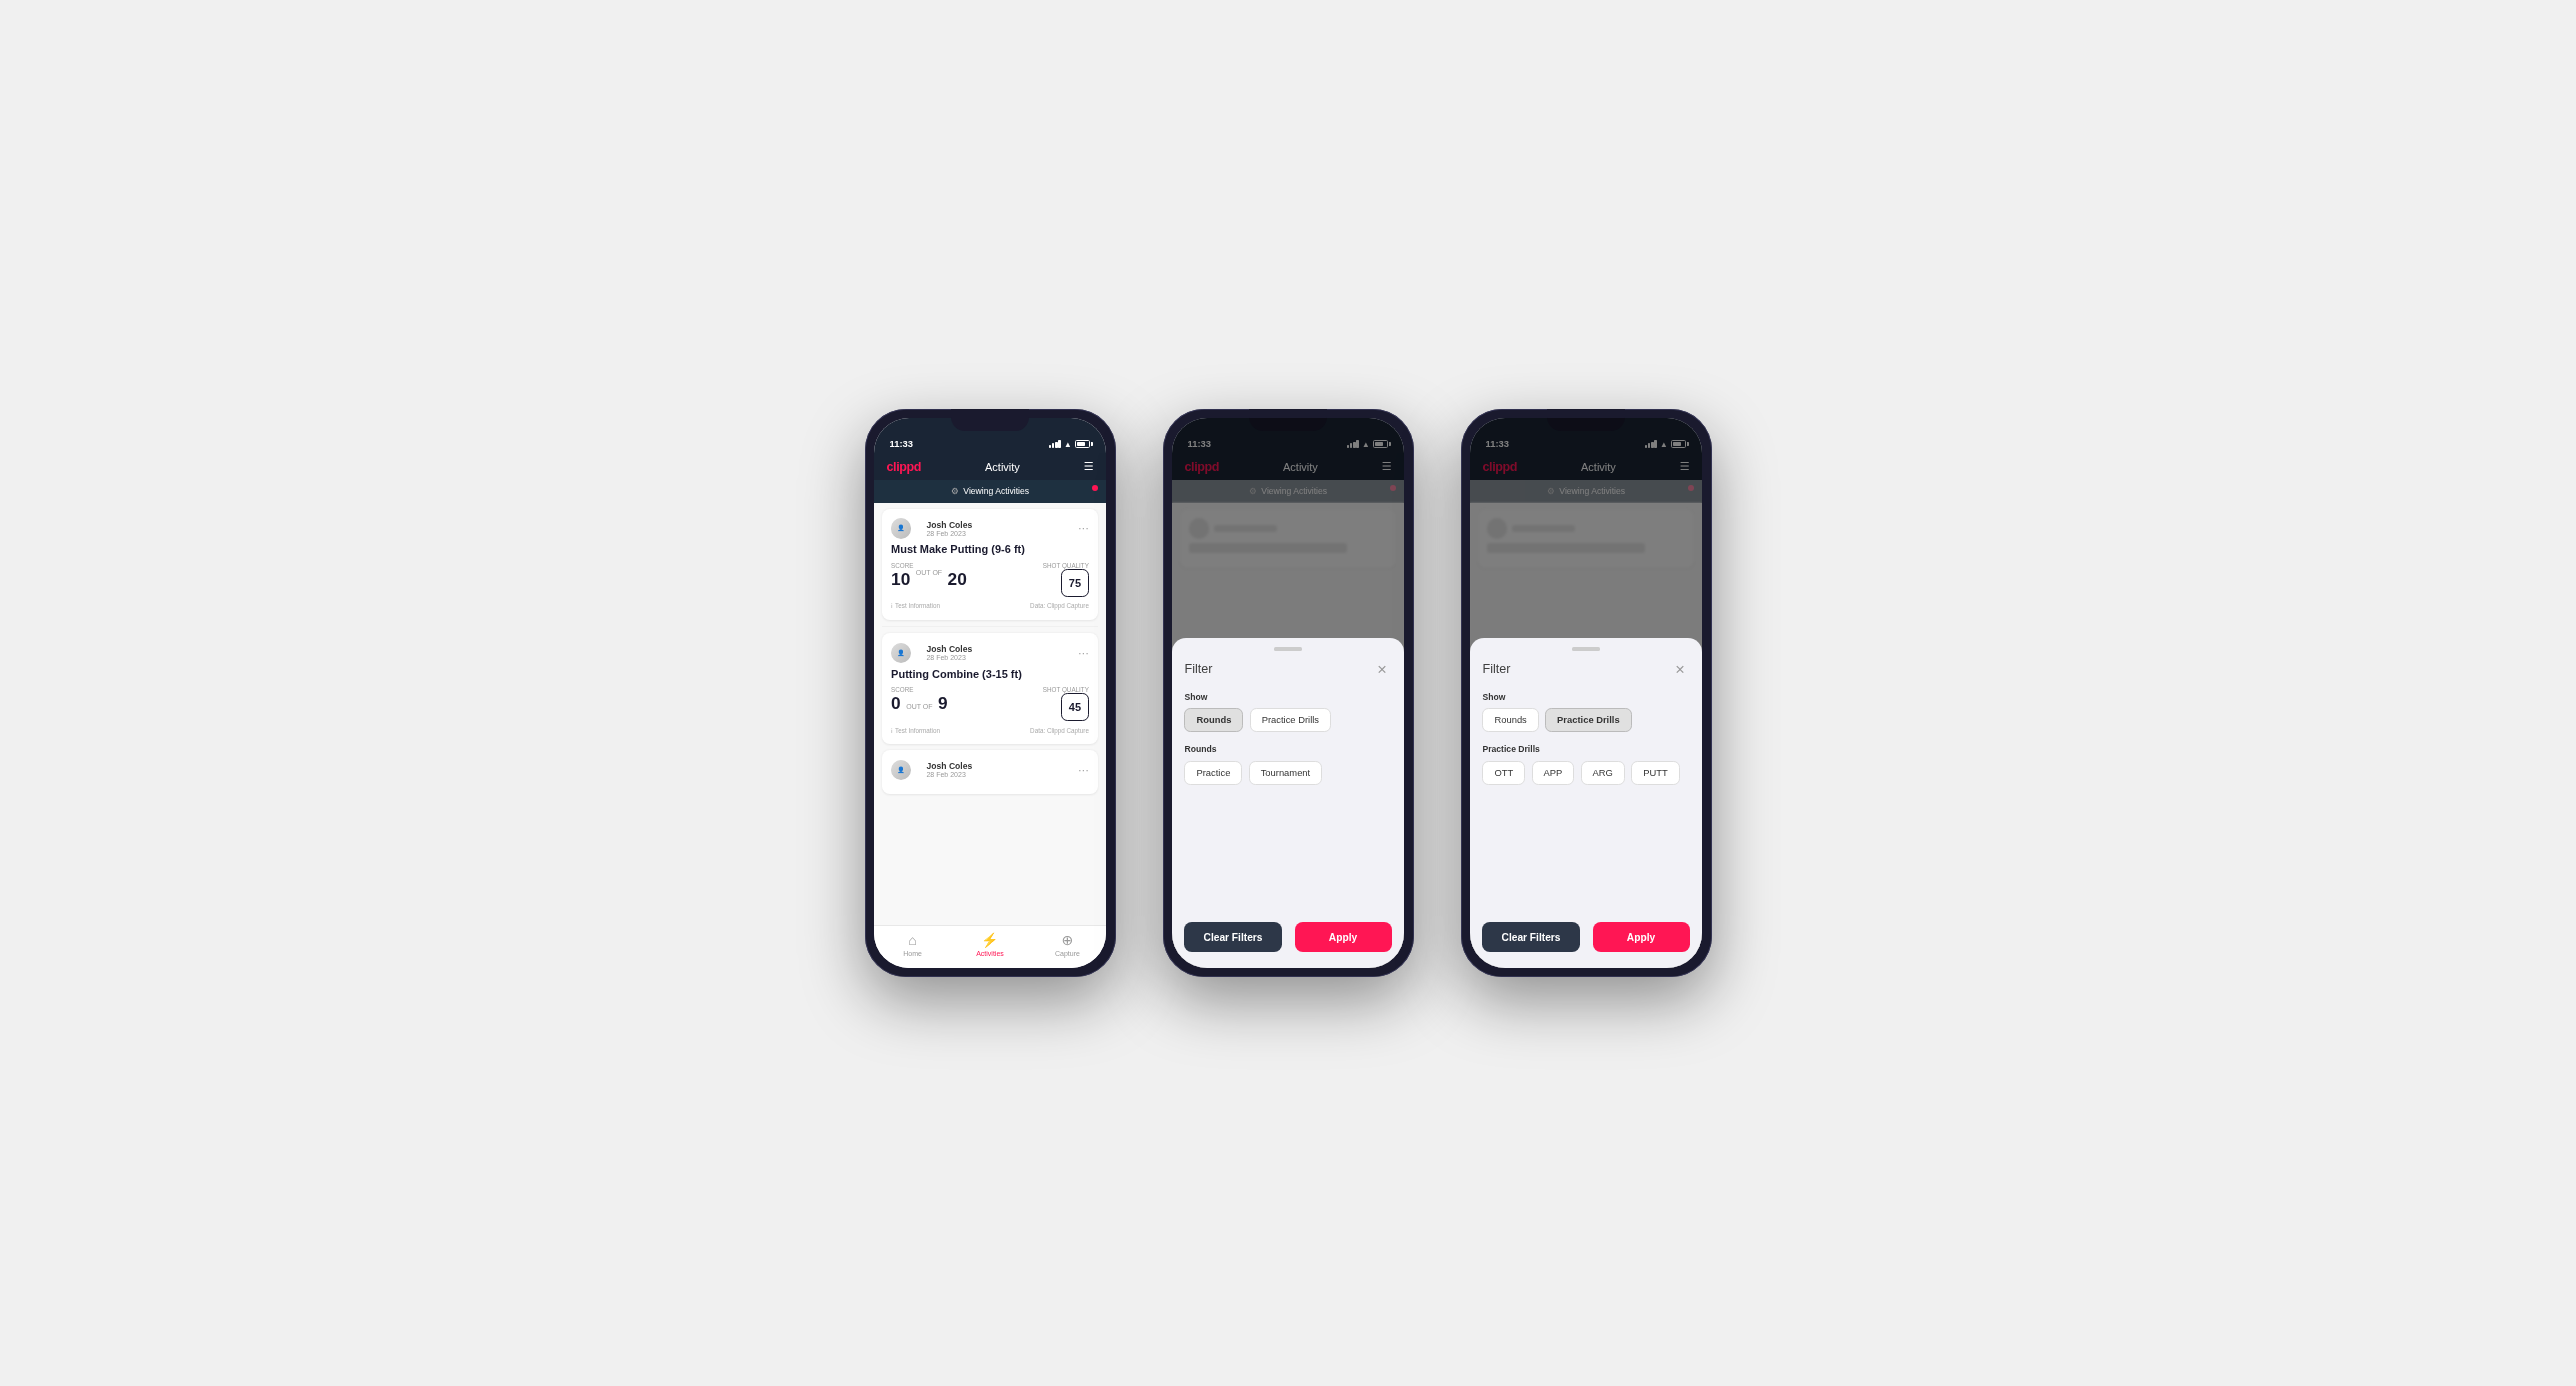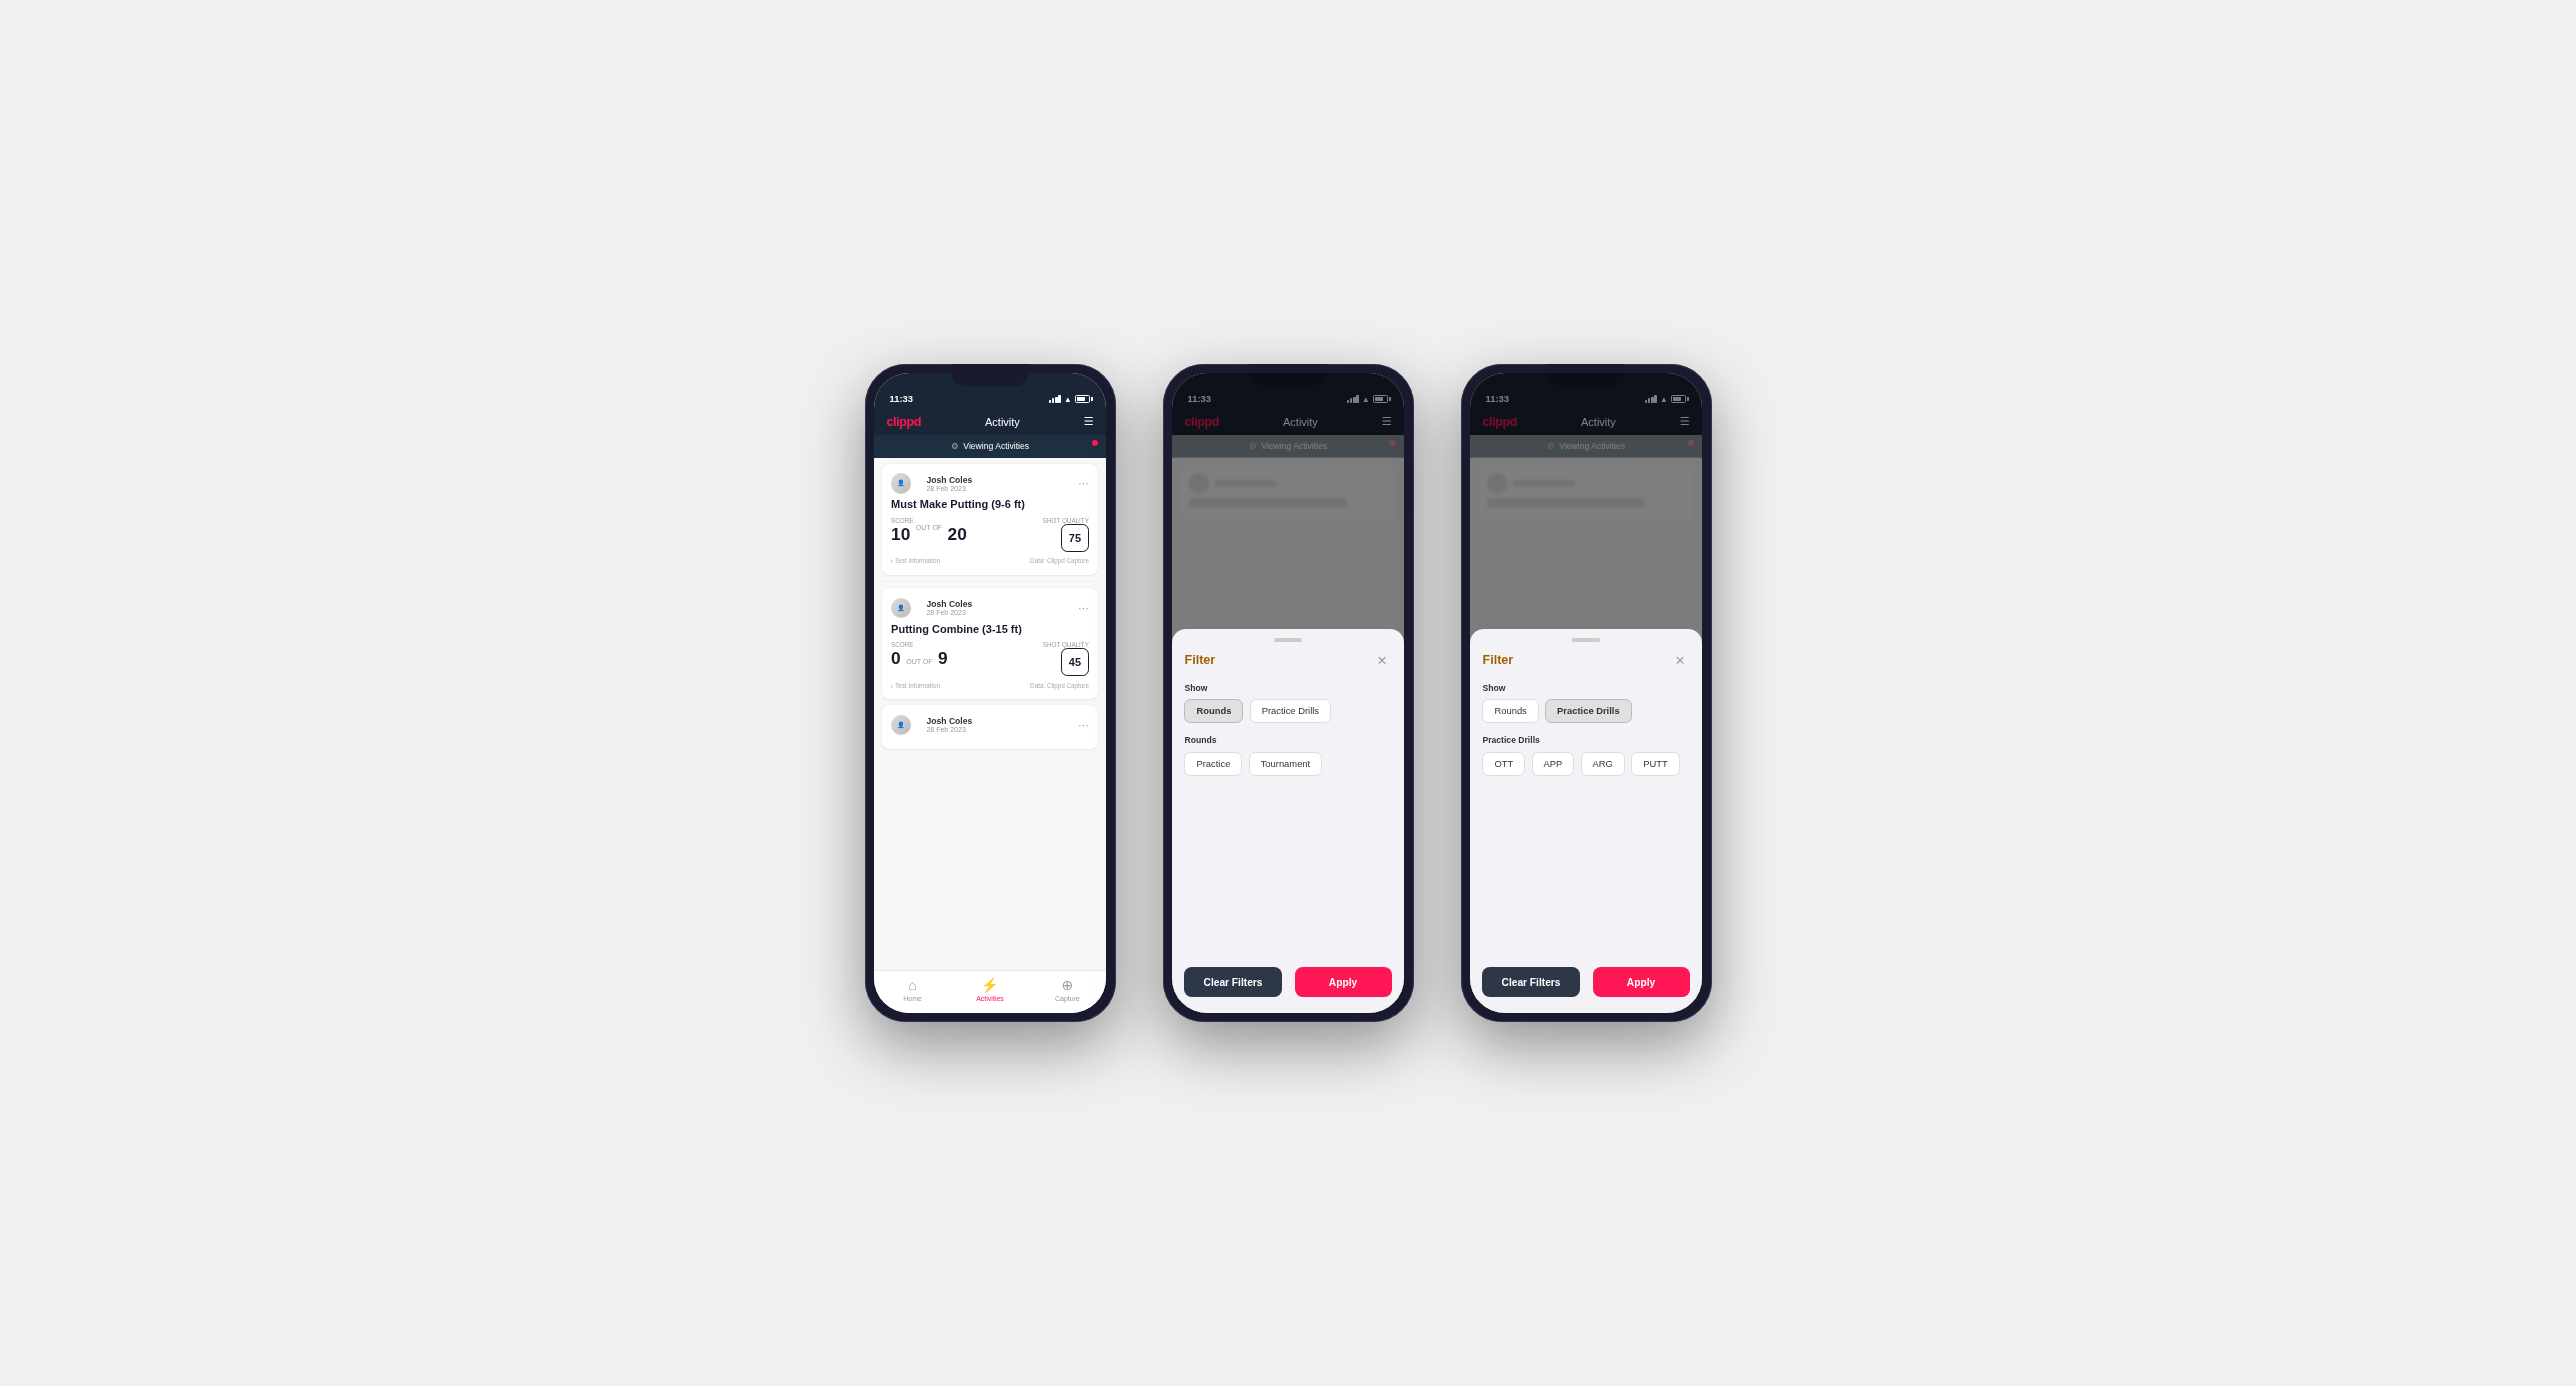--- a/index.html
+++ b/index.html
@@ -15,21 +15,21 @@
     .scene {
       display: flex;
       gap: 47px;
       align-items: center;
       padding: 47px;
     }
 
     
     .phone {
       width: 251px;
-      height: 658px;
+      height: 568px;
       background: #1a1a2e;
       border-radius: 41px;
       padding: 9.4px;
       box-shadow: 0 23.5px 63px rgba(0,0,0,0.4), inset 0 0 0 0.8px #3a3a5c;
       position: relative;
       flex-shrink: 0;
     }
 
     .phone-inner {
       width: 100%;
@@ -390,22 +390,22 @@
 
     .modal-header {
       display: flex;
       align-items: center;
       justify-content: space-between;
       margin-bottom: 12.6px;
     }
 
     .modal-title {
       font-size: 12.6px;
-      font-weight: 700;
-      color: #a16207;
+      font-weight: 400;
+      color: #404040;
     }
 
     .modal-close {
       color: #999;
       font-size: 12.6px;
       width: 19px;
       height: 19px;
       display: flex;
       align-items: center;
       justify-content: center;

